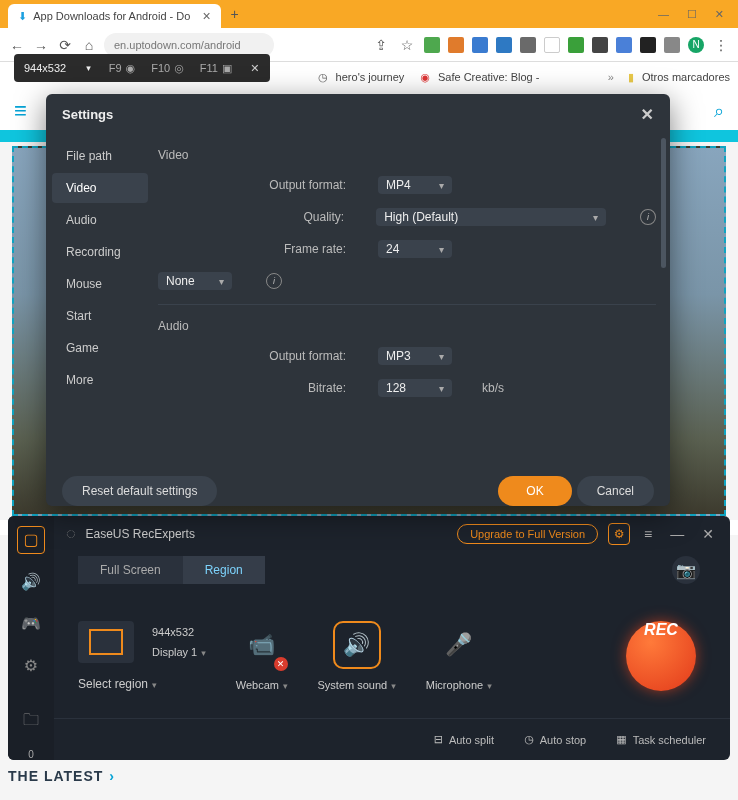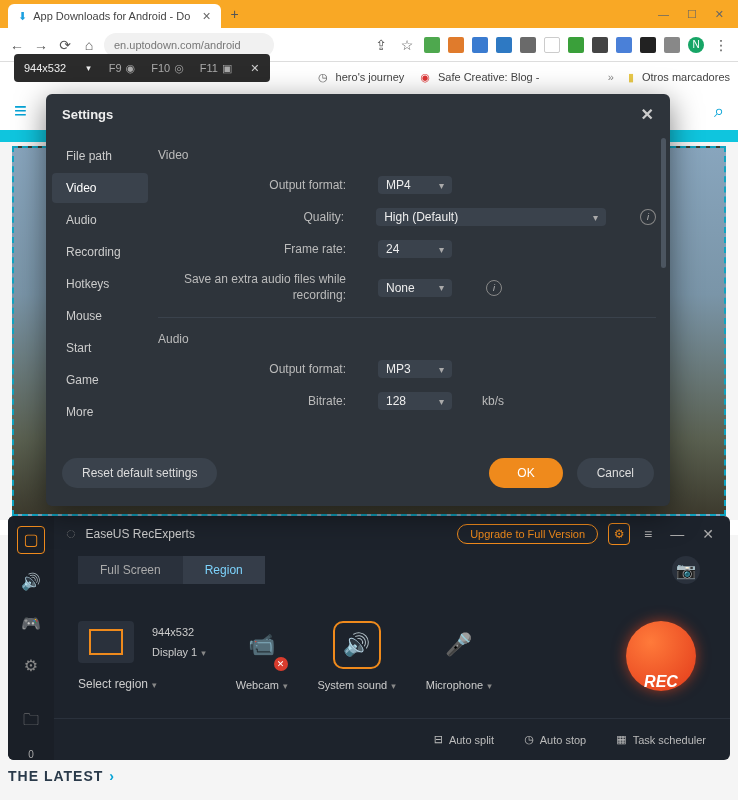--- a/index.html
+++ b/index.html
@@ -46,21 +46,21 @@
 .settings-content { flex: 1; padding: 8px 14px 8px 4px; overflow-y: auto; }
 .settings-section-head { font-size: 12px; color: #bbb; margin: 6px 0 14px 0; }
 .field-row { display: flex; align-items: center; margin-bottom: 14px; gap: 22px; }
 .field-label { width: 198px; text-align: right; font-size: 12px; color: #bbb; padding-right: 10px; }
 .dropdown { background: #3a424c; border-radius: 4px; height: 18px; display: flex; align-items: center; padding: 0 8px; color: #eee; font-size: 12px; min-width: 74px; cursor: pointer; }
 .dropdown.wide { min-width: 230px; }
 .dropdown .chev { margin-left: auto; font-size: 10px; color: #aaa; }
 .field-suffix { font-size: 12px; color: #bbb; margin-left: 8px; }
 .info-circle { width: 16px; height: 16px; border-radius: 50%; border: 1px solid #888; color: #bbb; font-size: 9px; display: flex; align-items: center; justify-content: center; margin-left: 12px; font-style: italic; }
 .settings-divider { border-top: 1px solid #3a424c; margin: 10px 0 14px 0; }
-.settings-footer { height: 48px; display: flex; align-items: flex-start; padding: 0 16px; gap: 14px; }
+.settings-footer { height: 48px; display: flex; align-items: flex-end; padding: 0 16px; gap: 5px; }
 .btn { height: 30px; border-radius: 15px; padding: 0 20px; font-size: 12px; display: flex; align-items: center; cursor: pointer; border: none; }
 .btn-reset { background: #3a424c; color: #ddd; }
 .btn-ok { background: #ef8a1c; color: #fff; margin-left: auto; padding: 0 28px; }
 .btn-cancel { background: #3a424c; color: #ddd; }
 .scroll-indicator { position: absolute; right: 4px; top: 44px; width: 5px; height: 130px; background: #4c5560; border-radius: 3px; }
 
 
 .cat-bar { font-size: 10px; color: #0aa2c9; display: flex; gap: 14px; padding: 2px 0 2px 180px; background: #fff; }
 
 
@@ -88,21 +88,21 @@
 .region-thumb { width: 56px; height: 42px; background: #2a313c; border-radius: 4px; position: relative; display: flex; align-items: center; justify-content: center; }
 .region-thumb::before { content: ""; width: 30px; height: 22px; border: 2px solid #ef8a1c; }
 .region-info { font-size: 11px; color: #ccc; display: flex; flex-direction: column; gap: 8px; }
 .chev-sm { font-size: 9px; color: #888; margin-left: 4px; }
 .select-region { font-size: 12px; color: #ccc; margin-top: 6px; }
 .device-col { display: flex; flex-direction: column; align-items: center; gap: 10px; }
 .device-circle { width: 48px; height: 48px; border-radius: 10px; display: flex; align-items: center; justify-content: center; font-size: 22px; color: #666; position: relative; }
 .device-circle.active { border: 2px solid #ef8a1c; color: #ef8a1c; }
 .device-circle .badge-x { position: absolute; bottom: -2px; right: -2px; width: 14px; height: 14px; background: #d93c2d; border-radius: 50%; color: #fff; font-size: 9px; display: flex; align-items: center; justify-content: center; }
 .device-label { font-size: 11px; color: #ccc; }
-.rec-btn { width: 70px; height: 70px; border-radius: 50%; background: radial-gradient(circle at 35% 30%, #ff7a3a, #e23a1a); display: flex; align-items: flex-end; justify-content: center; color: #fff; font-weight: 700; font-style: italic; font-size: 16px; margin-left: auto; margin-right: 10px; box-shadow: 0 0 14px rgba(239,70,30,0.6); }
+.rec-btn { width: 70px; height: 70px; border-radius: 50%; background: radial-gradient(circle at 35% 30%, #ff7a3a, #e23a1a); display: flex; align-items: flex-start; justify-content: center; color: #fff; font-weight: 700; font-style: italic; font-size: 16px; margin-left: auto; margin-right: 10px; box-shadow: 0 0 14px rgba(239,70,30,0.6); }
 .rec-footer { height: 42px; border-top: 1px solid #2a313c; display: flex; align-items: center; justify-content: flex-end; gap: 30px; padding: 0 24px; font-size: 11px; color: #bbb; }
 .footer-item { display: flex; align-items: center; gap: 6px; cursor: pointer; }
 
 .latest { position: absolute; left: 8px; top: 768px; font-size: 14px; color: #2a3a4a; letter-spacing: 1px; font-weight: 600; display: flex; align-items: center; gap: 6px; }
 .latest .arr { color: #05a3d6; }
 </style>
 </head>
 <body>
 
 <div class="browser-chrome">
@@ -197,21 +197,20 @@
   <div class="settings-title-bar">
     <span>Settings</span>
     <span class="settings-close">✕</span>
   </div>
   <div class="settings-body">
     <div class="settings-sidebar">
       <div class="sb-item">File path</div>
       <div class="sb-item active">Video</div>
       <div class="sb-item">Audio</div>
       <div class="sb-item">Recording</div>
-      <div class="sb-item">Hotkeys</div>
       <div class="sb-item">Mouse</div>
       <div class="sb-item">Start</div>
       <div class="sb-item">Game</div>
       <div class="sb-item">More</div>
     </div>
     <div class="settings-content">
       <div class="settings-section-head">Video</div>
       <div class="field-row">
         <div class="field-label">Output format:</div>
         <div class="dropdown">
@@ -228,21 +227,20 @@
         <div class="info-circle">i</div>
       </div>
       <div class="field-row">
         <div class="field-label">Frame rate:</div>
         <div class="dropdown">
             <span>24</span>
             <span class="chev">▾</span>
           </div>
       </div>
       <div class="field-row">
-        <div class="field-label" style="line-height:1.3">Save an extra audio files while recording:</div>
         <div class="dropdown">
             <span>None</span>
             <span class="chev">▾</span>
           </div>
         <div class="info-circle">i</div>
       </div>
       <div class="settings-divider"></div>
       <div class="settings-section-head">Audio</div>
       <div class="field-row">
         <div class="field-label">Output format:</div>

